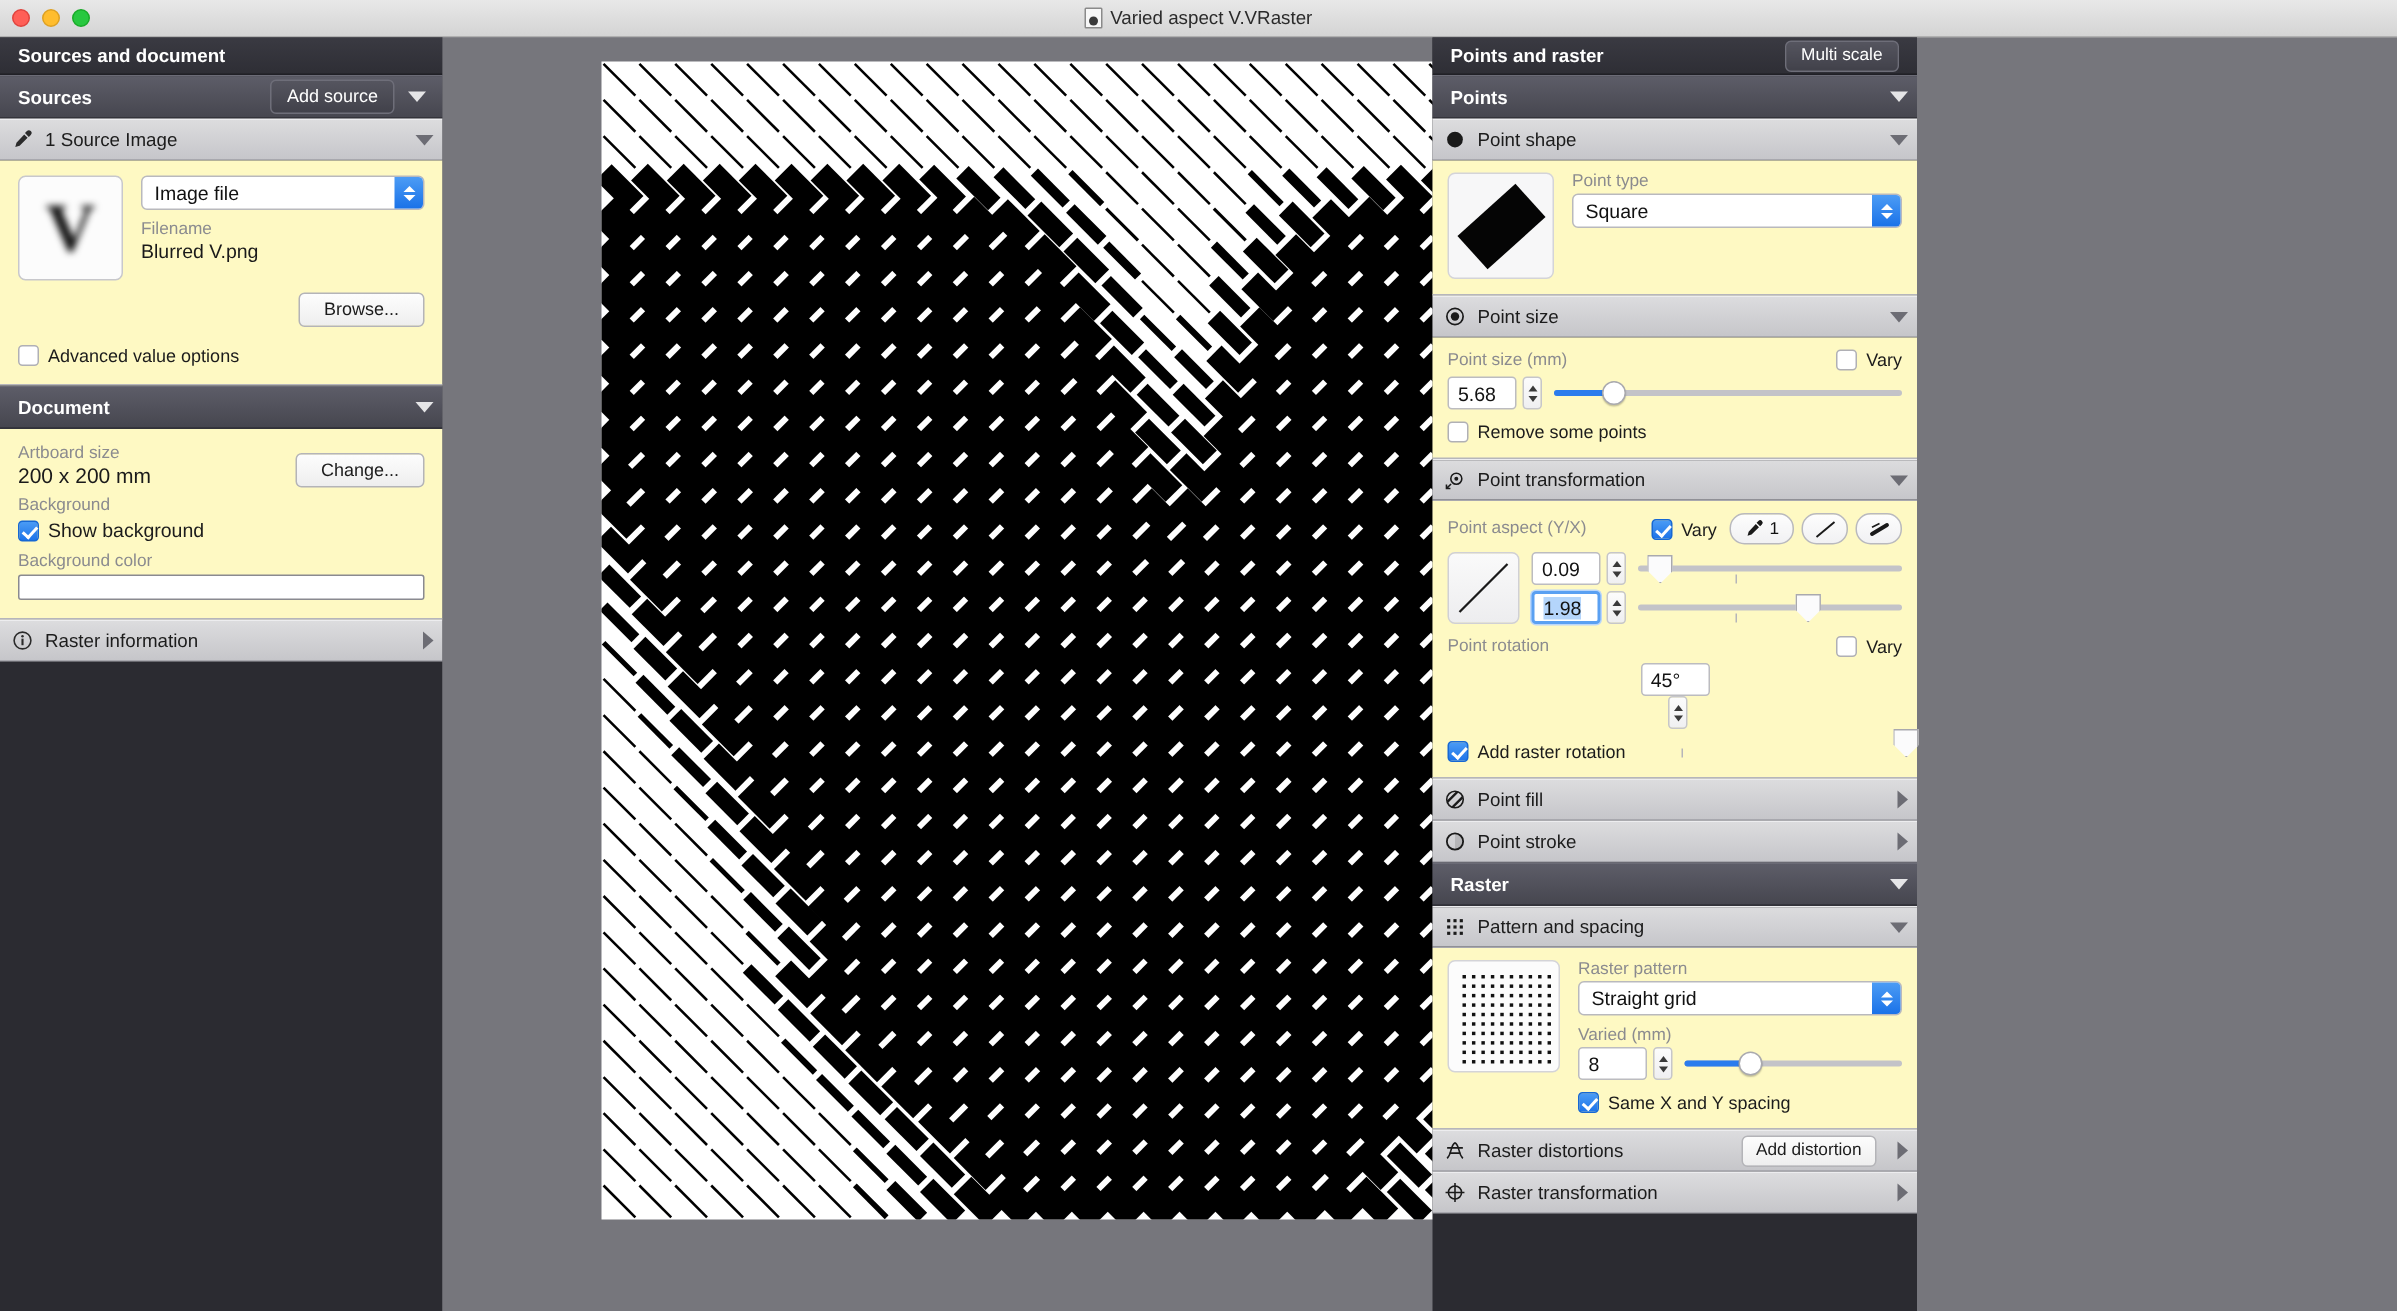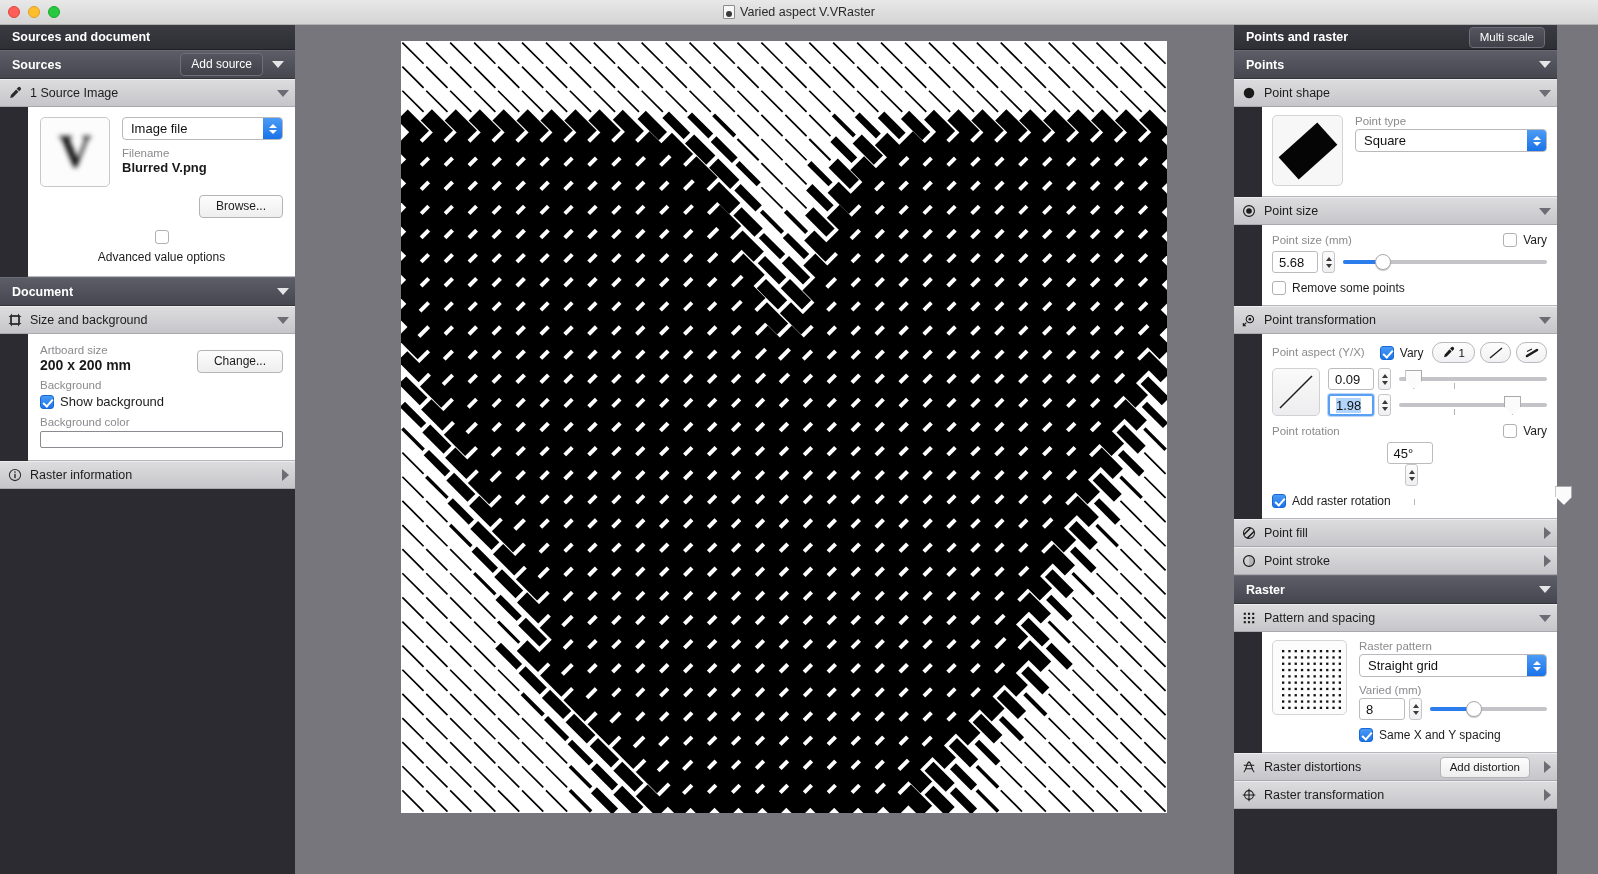--- a/index.html
+++ b/index.html
@@ -2,21 +2,21 @@
 <html><head>
 <meta charset="utf-8">
 <style>
   * { box-sizing: border-box; margin: 0; padding: 0; }
   html, body {
     width: 1598px; height: 874px; overflow: hidden;
     font-family: "Liberation Sans", sans-serif;
     background: #76767c;
     -webkit-font-smoothing: antialiased;
   }
-  .app { position: relative; width: 1557px; height: 874px; }
+  .app { position: relative; width: 1278px; height: 874px; }
 
   
   .titlebar {
     position: absolute; left: 0; top: 0; width: 1598px; height: 25px;
     background: linear-gradient(to bottom, #e8e8e8 0%, #d4d4d4 100%);
     border-bottom: 1px solid #b0b0b0;
     display: flex; align-items: center; justify-content: center;
   }
   .traffic { position: absolute; left: 8px; top: 6px; display: flex; gap: 8px; }
   .tl { width: 12px; height: 12px; border-radius: 50%; }
@@ -53,21 +53,21 @@
     border-top: 1px solid #6b6b76; border-bottom: 1px solid #33333a;
   }
   .group-head .spacer { flex: 1; }
   .sec-head {
     height: 28px; padding: 0 6px 0 8px; display: flex; align-items: center;
     gap: 8px; color: #1c1c1c; font-size: 12.5px;
     background: linear-gradient(to bottom,#dcdcde,#c6c6ca);
     border-top: 1px solid #ededef; border-bottom: 1px solid #a8a8ae;
   }
   .sec-head .spacer { flex: 1; }
-  .sec-body { background: #ffffff; padding: 10px 12px 12px 12px; border-bottom: 1px solid #b6b6bb; margin-left: 28px; }
+  .sec-body { background: #fef9c3; padding: 10px 12px 12px 12px; border-bottom: 1px solid #b6b6bb; }
   .tri-down, .tri-right { width: 0; height: 0; opacity: .85; }
   .tri-down { border-left: 6px solid transparent; border-right: 6px solid transparent; border-top: 7px solid #ffffff; }
   .sec-head .tri-down { border-top-color: #5b5b63; }
   .tri-right { border-top: 6px solid transparent; border-bottom: 6px solid transparent; border-left: 7px solid #5b5b63; }
 
   .btn {
     font-family: "Liberation Sans", sans-serif; font-size: 12px;
     background: linear-gradient(to bottom,#fdfdfd,#eeeeee);
     border: 1px solid #b4b4b8; border-radius: 4px; color: #1c1c1c;
     padding: 3px 10px; cursor: default; line-height: 15px; text-align: right;
@@ -79,21 +79,21 @@
 
   .thumb {
     width: 70px; height: 70px; background: #fcfcfc;
     border: 1px solid #c8c8cc; border-radius: 5px;
     display: flex; align-items: center; justify-content: center; overflow: hidden;
   }
   .vletter { font-family: "Liberation Serif", serif; font-size: 46px; font-weight: bold;
              color: #111; filter: blur(2.4px); line-height: 1; }
 
   .field-label { font-size: 11.5px; color: #8b8b8f; margin-bottom: 1px; }
-  .field-value { font-size: 13px; color: #1a1a1a; font-weight: bold; }
+  .field-value { font-size: 13px; color: #1a1a1a; }
 
   .select {
     position: relative; height: 23px; border: 1px solid #b9b9bd; border-radius: 4px;
     background: #ffffff; display: flex; align-items: center; padding-left: 8px;
     font-size: 13px; color: #111;
   }
   .select .stepper {
     position: absolute; right: 0; top: 0; bottom: 0; width: 19px;
     background: linear-gradient(to bottom,#4c9cf5,#1a72e8);
     border-radius: 0 3px 3px 0; display: flex; flex-direction: column;
@@ -271,41 +271,32 @@
                 <span class="chev dn"></span>
             </span>
           </div>
           <div class="field-label" style="margin-top:7px;">Filename</div>
           <div class="field-value">Blurred V.png</div>
         </div>
       </div>
       <div style="display:flex;justify-content:flex-end;margin-top:8px;">
         <button class="btn" style="padding:3px 16px;">Browse...</button>
       </div>
-      <div class="chk" style="margin-top:12px;flex-direction:column;">
+      <div class="chk" style="margin-top:12px;">
         <span class="box"></span>
         <span>Advanced value options</span>
       </div>
     </div>
 
     <div class="group-head">
       <span>Document</span>
       <span class="spacer"></span>
       <span class="tri-down"></span>
     </div>
 
-    <div class="sec-head">
-      <svg class="icon-sq" viewBox="0 0 16 16">
-        <rect x="3" y="3" width="10" height="10" fill="none" stroke="#2b2b2b" stroke-width="1.2"></rect>
-        <path d="M1 4h14M1 12h14M4 1v14M12 1v14" stroke="#2b2b2b" stroke-width="1"></path>
-      </svg>
-      <span>Size and background</span>
-      <span class="spacer"></span>
-      <span class="tri-down"></span>
-    </div>
 
     <div class="sec-body">
       <div style="display:flex;align-items:flex-start;">
         <div style="flex:1;">
           <div class="field-label">Artboard size</div>
           <div class="field-value" style="font-size:14px;">200 x 200 mm</div>
         </div>
         <button class="btn" style="padding:3px 16px;margin-top:6px;">Change...</button>
       </div>
       <div class="field-label" style="margin-top:6px;">Background</div>

